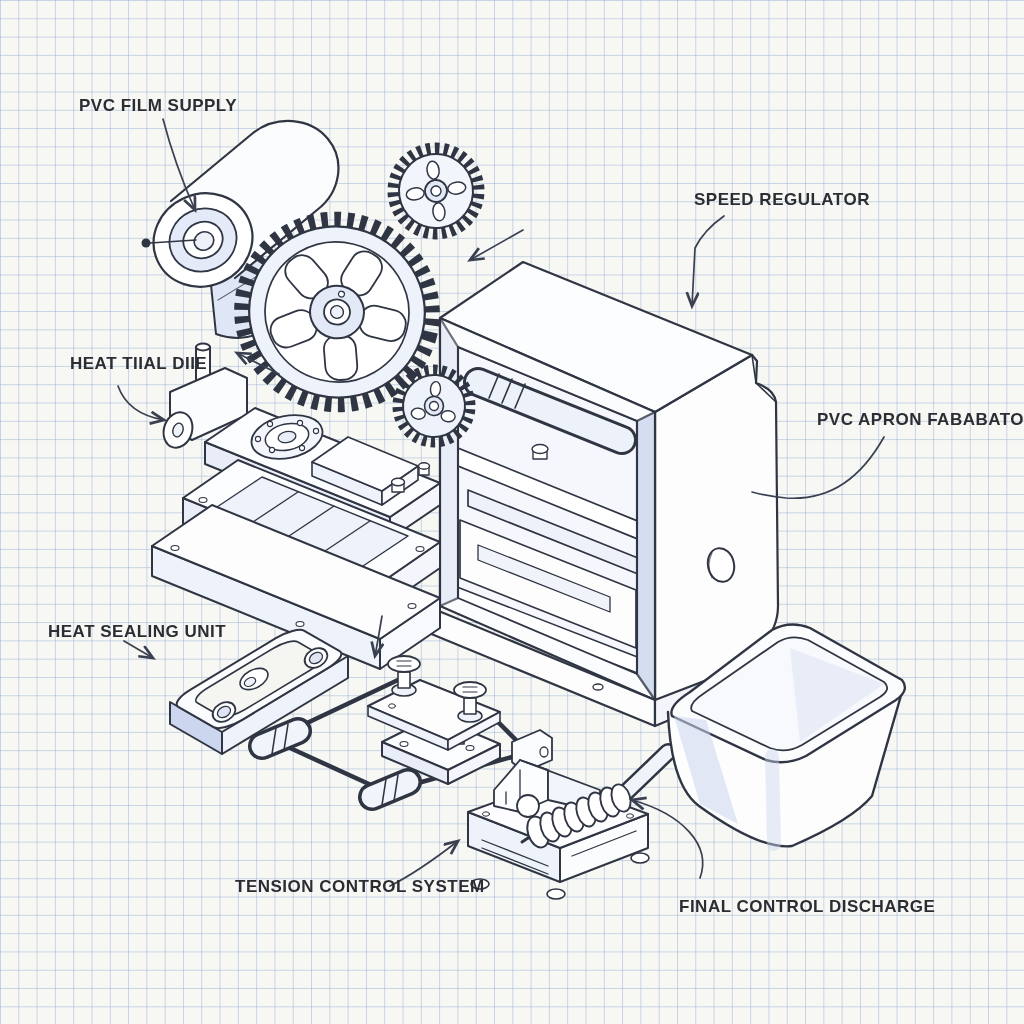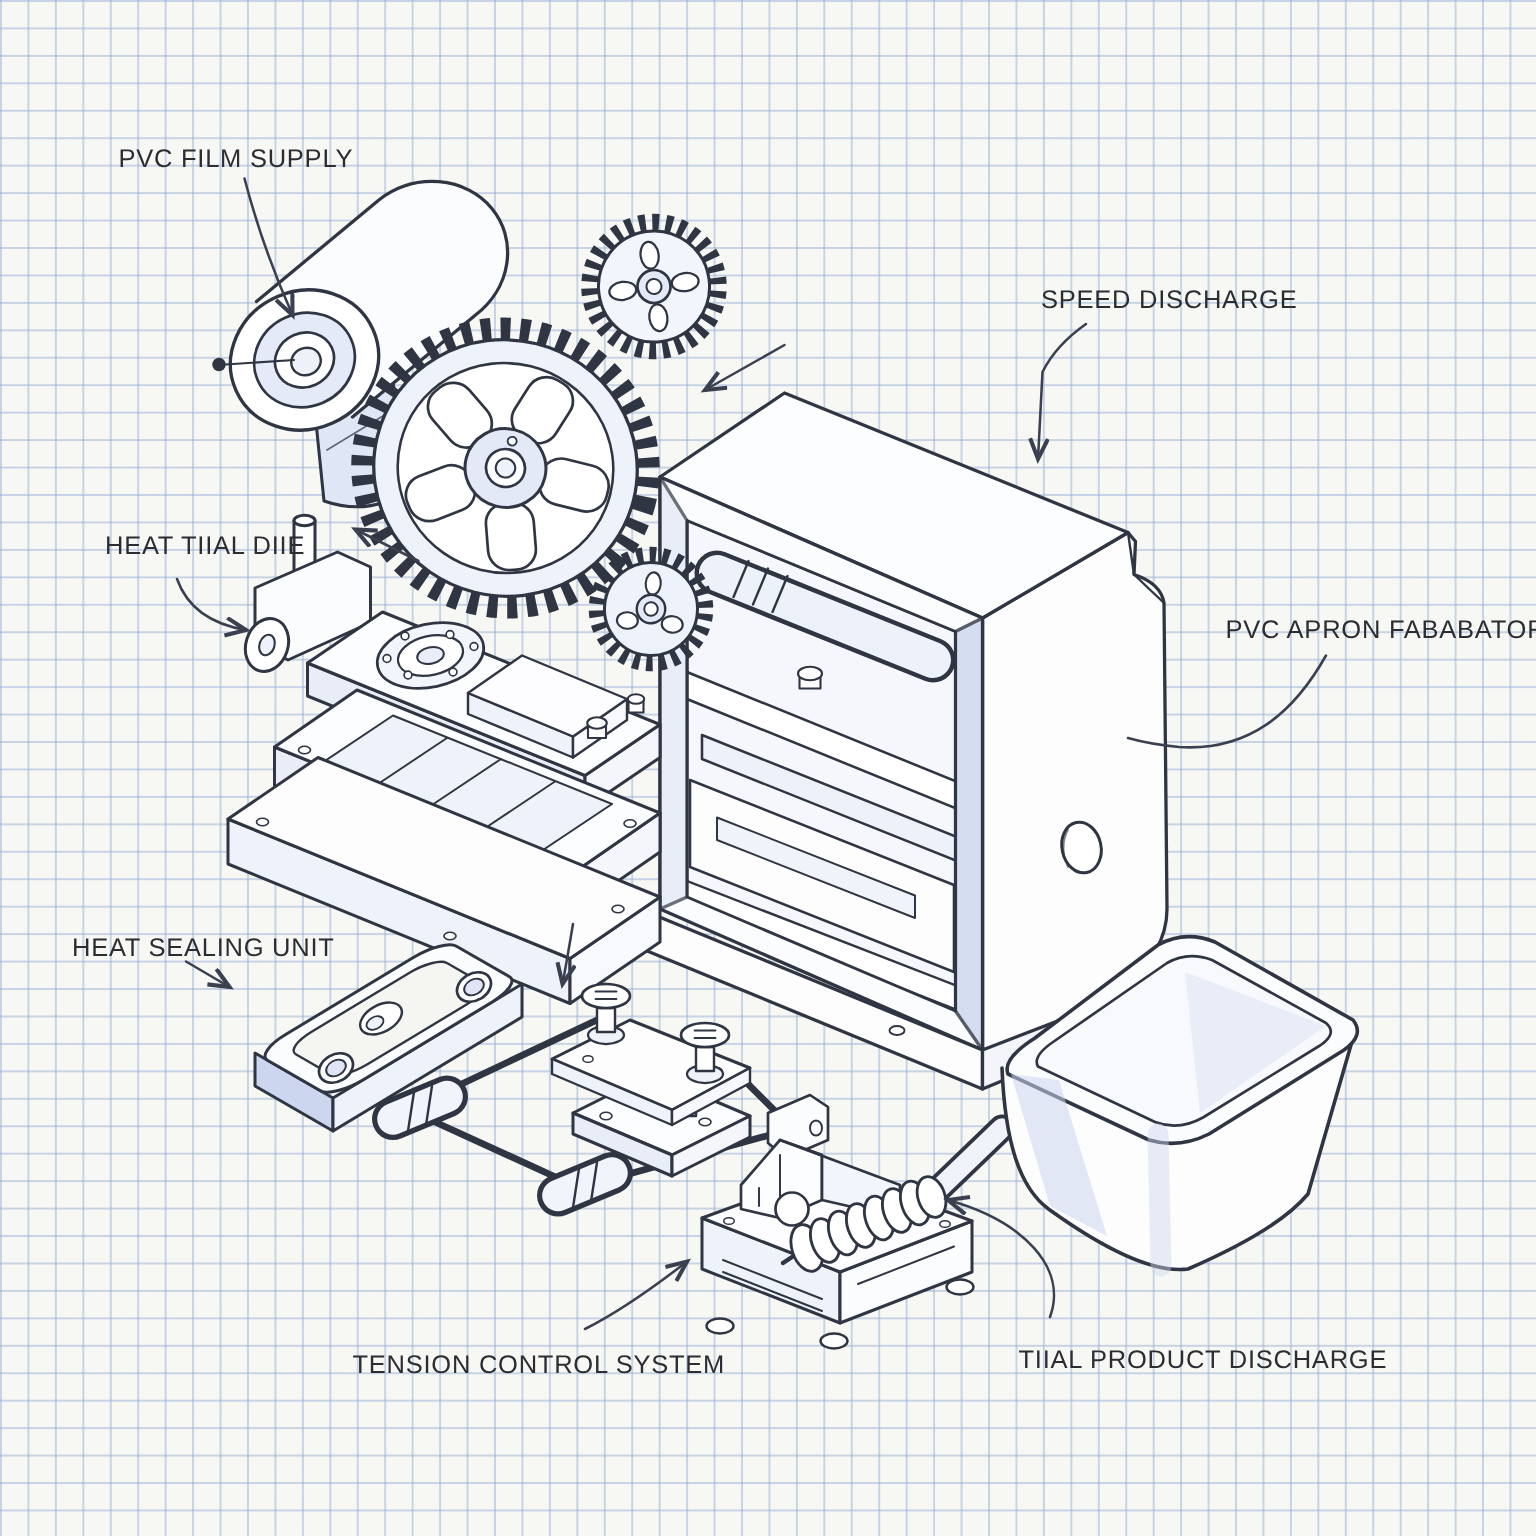--- a/index.html
+++ b/index.html
@@ -8,21 +8,21 @@
     background-color:#f7f7f4;
     background-image:
       linear-gradient(rgba(151,176,212,0.50) 1px, transparent 1px),
       linear-gradient(90deg, rgba(151,176,212,0.50) 1px, transparent 1px);
     background-size:18.3px 18.3px;
     font-family:"Liberation Sans", sans-serif;
   }
   #scene{position:absolute;left:0;top:0;}
   .lbl{
     position:absolute;
-    font-size:17px;font-weight:400;letter-spacing:0.5px;
+    font-size:17px;font-weight:700;letter-spacing:0.5px;
     color:#2b2d33;white-space:nowrap;
   }
   svg *{vector-effect:non-scaling-stroke;}
 </style>
 </head>
 <body>
 
 <svg id="scene" width="1024" height="1024" viewBox="0 0 1024 1024">
   <defs>
     <marker id="ah" orient="auto" markerWidth="12" markerHeight="10" refX="9" refY="4">
@@ -299,18 +299,18 @@
     <path d="M523,230 L470,260" marker-end="url(#ah)"></path>
     <path d="M884,437 C862,476 832,501 786,498 Q766,496 752,492"></path>
     <path d="M124,641 L153,658" marker-end="url(#ah)"></path>
     <path d="M390,886 Q418,872 458,841" marker-end="url(#ah)"></path>
     <path d="M700,878 C712,845 682,814 632,800" marker-end="url(#ah)"></path>
     <path d="M382,616 Q378,640 375,656" marker-end="url(#ah)"></path>
   </g>
 </svg>
 
 <div class="lbl" style="left:79px;top:96px">PVC FILM SUPPLY</div>
-<div class="lbl" style="left:694px;top:190px">SPEED DISCHARGE</div>
+<div class="lbl" style="left:694px;top:190px">SPEED REGULATOR</div>
 <div class="lbl" style="left:70px;top:354px">HEAT TIIAL DIIE</div>
 <div class="lbl" style="left:817px;top:410px">PVC APRON FABABATOR</div>
 <div class="lbl" style="left:48px;top:622px">HEAT SEALING UNIT</div>
-<div class="lbl" style="left:235px;top:900px">TENSION CONTROL SYSTEM</div>
-<div class="lbl" style="left:679px;top:897px">TIIAL PRODUCT DISCHARGE</div>
+<div class="lbl" style="left:235px;top:877px">TENSION CONTROL SYSTEM</div>
+<div class="lbl" style="left:679px;top:897px">FINAL CONTROL DISCHARGE</div>
 
 </body></html>

